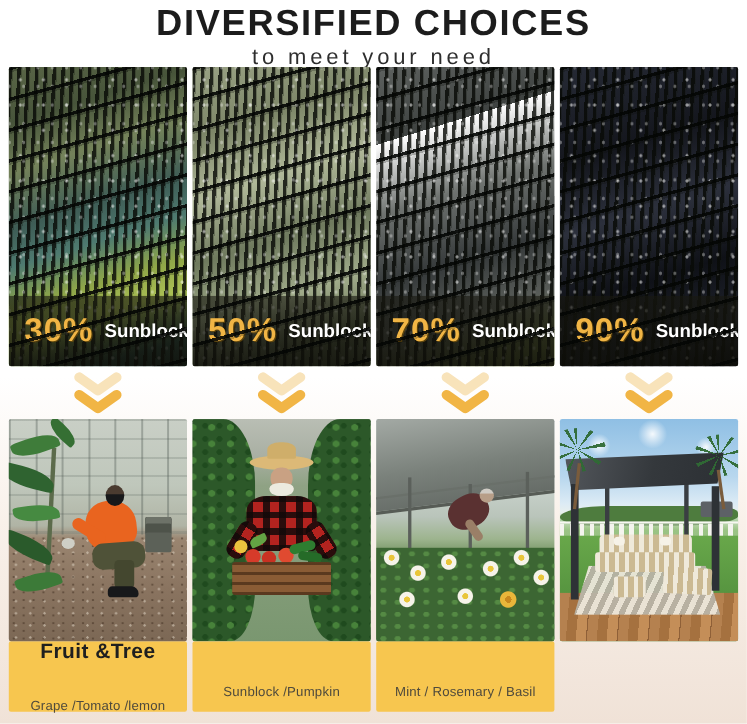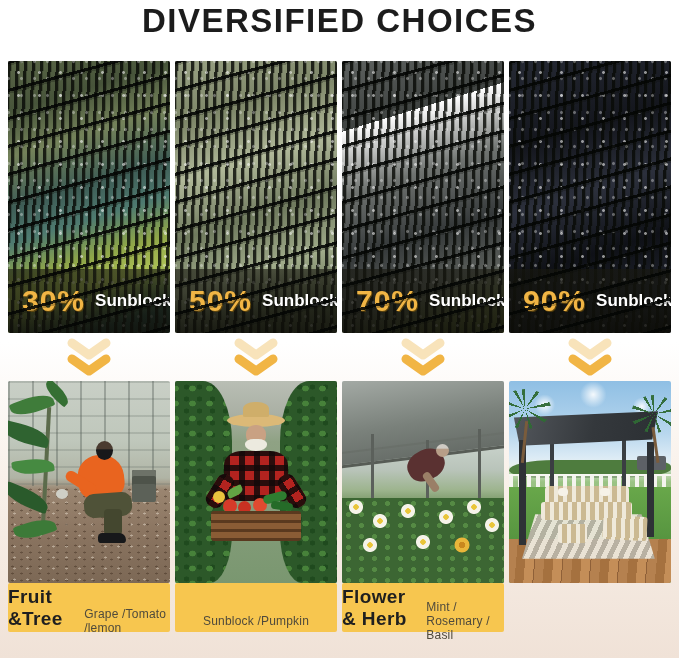--- a/index.html
+++ b/index.html
@@ -177,32 +177,33 @@
   .s4-pil2{ left:56%; top:53%; width:10px; height:8px; background:#f6f2e8; border-radius:40%; }
   .palm-crown{ position:absolute; border-radius:50%;
     background:repeating-conic-gradient(from -10deg, rgba(47,106,52,.95) 0deg 9deg, rgba(0,0,0,0) 9deg 42deg); }
   .s4 .pc1{ left:-10px; top:8px;  width:52px; height:40px; }
   .s4 .pc2{ right:-6px; top:14px; width:46px; height:38px; }
   .s4-trunk1{ left:14px;  top:40px; width:3px; height:42px; background:#7a5c3c; transform:rotate(6deg); }
   .s4-trunk2{ right:14px; top:46px; width:3px; height:36px; background:#7a5c3c; transform:rotate(-8deg); }
   .s4-mini{ right:3%; top:37%; width:18%; height:7%; background:#5d6166; border-radius:2px; }
   
   .cats{ margin-top:0; }
-  .cat{ height:49px; background:var(--label-band,#F7C64F); border-radius:2px;
-    display:flex; justify-content:center; align-items:center; gap:3px; }
+  .cat{ height:64px; background:var(--label-band,#F7C64F); border-radius:2px;
+    display:flex; flex-direction:column; justify-content:center; align-items:center; gap:3px; }
   .cat-title{ font-size:19px; font-weight:800; color:#1f1f1f; letter-spacing:.4px; }
   .cat-sub{ font-size:12px; font-weight:400; color:#4f4a3c; letter-spacing:.2px;margin-top:27px; }
 </style>
 </head>
 <body>
 
 <div class="page">
 
   <div class="hdr">
     <h1>DIVERSIFIED CHOICES</h1>
+    <div class="sub">to meet your need</div>
   </div>
 
   <div class="row">
     <div class="net net-30">
       <div class="glints"></div>
       <div class="net-cap">
         <span class="pct">30%</span>
         <span class="sbw">Sunblock</span>
       </div>
     </div>
@@ -346,18 +347,17 @@
 
   <div class="row cats">
     <div class="cat">
       <div class="cat-title">Fruit &amp;Tree</div>
       <div class="cat-sub">Grape /Tomato /lemon</div>
     </div>
     <div class="cat">
       <div class="cat-sub">Sunblock /Pumpkin</div>
     </div>
     <div class="cat">
-      <div class="cat-title">Flower &amp; Herb</div>
       <div class="cat-sub">Mint / Rosemary / Basil</div>
     </div>
   </div>
 
 </div>
 
 </body></html>

